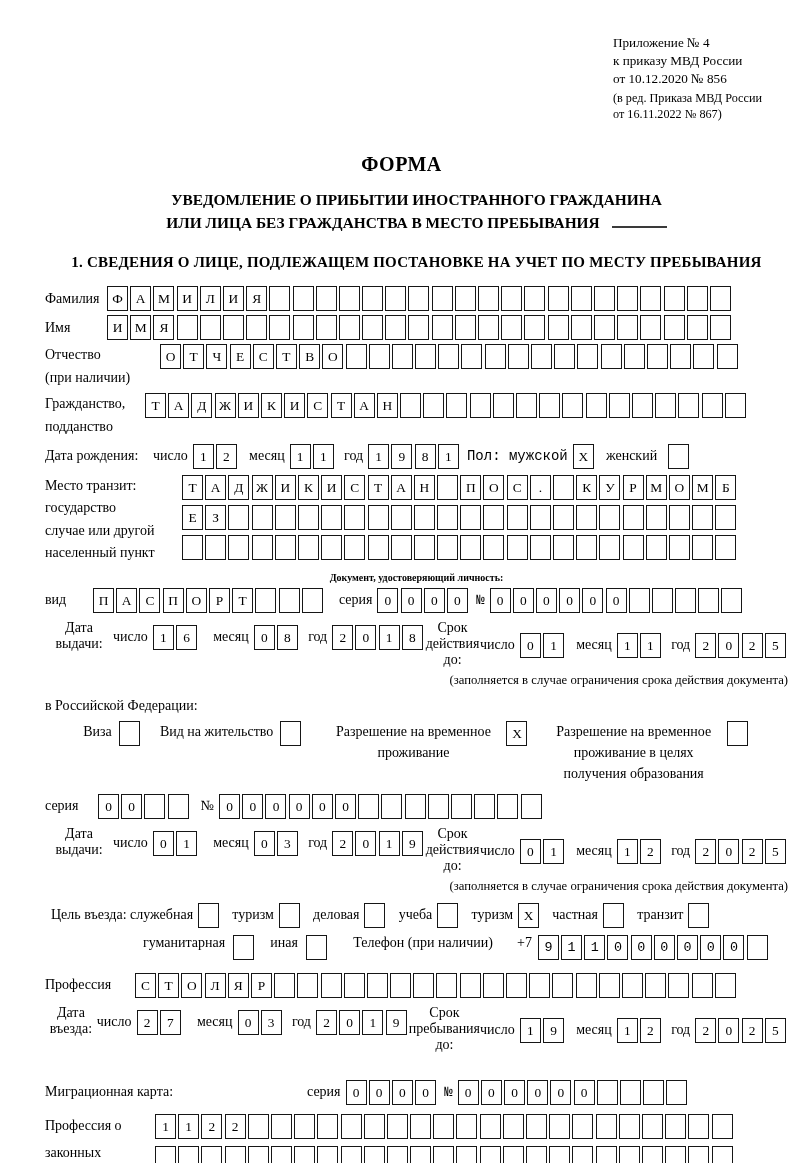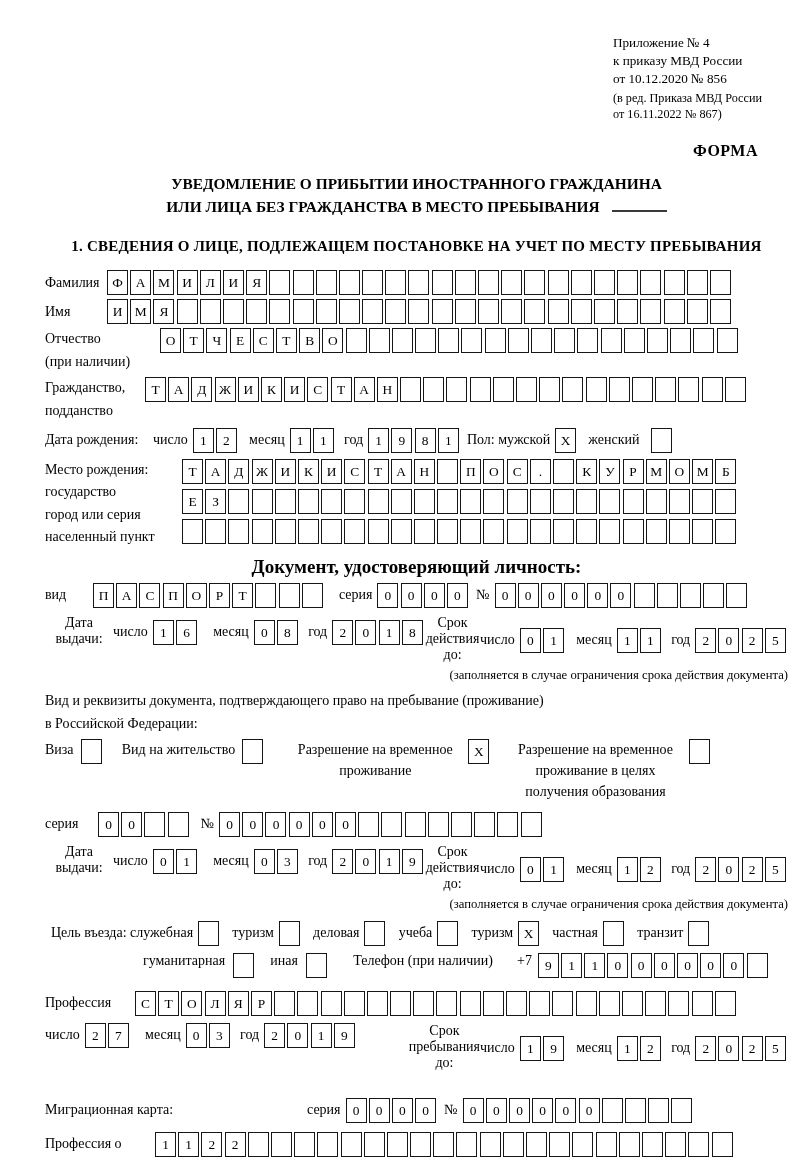--- a/index.html
+++ b/index.html
@@ -4,57 +4,57 @@
 <style>
   html,body{margin:0;padding:0;background:#fff;}
   .page{
     position:relative;width:800px;min-height:1163px;box-sizing:border-box;
     padding:34px 12px 20px 45px;background:#fff;color:#000;
     font-family:"Liberation Serif", serif;font-size:14px;overflow:hidden;
   }
   
   .appendix{margin-left:568px;width:220px;font-size:13.2px;line-height:1.35;}
   .appendix .amend{font-size:12.2px;margin-top:4px;line-height:1.3;}
-  .form-word{text-align:right;padding-right:30px;font-weight:bold;font-size:16px;margin-top:19px;letter-spacing:.5px;}
+  .form-word{text-align:center;padding-right:30px;font-weight:bold;font-size:20px;margin-top:30px;letter-spacing:.5px;}
   .title{text-align:center;font-weight:bold;font-size:15.4px;line-height:1.5;margin-top:12px;}
   .blank{display:inline-block;width:55px;border-bottom:2.2px solid #3a3a3a;height:3px;margin-left:12px;}
   .section1{font-weight:bold;font-size:15px;text-align:center;margin:20px 0 15px 0;letter-spacing:.2px;white-space:nowrap;}
 
   
   .frow{display:flex;align-items:center;margin-bottom:4px;}
   .frow.top{align-items:flex-start;}
   .lab{flex:0 0 auto;}
   .labcol{display:flex;flex-direction:column;flex:0 0 auto;line-height:1.6;}
   .cellrows{display:flex;flex-direction:column;gap:5px;}
   .cells{display:inline-flex;flex:0 0 auto;align-items:center;}
   .cell{
     box-sizing:content-box;flex:0 0 auto;display:inline-block;
     width:19px;height:23px;border:1.9px solid #161616;margin-right:2.2px;
     text-align:center;line-height:23px;font-size:13.4px;background:#fff;
   }
-  .ml6{margin-left:6px;}.ml8{margin-left:8px;}.ml10{margin-left:10px;}
+  .ml6{margin-left:6px;font-family:Liberation Mono, monospace;}.ml8{margin-left:8px;}.ml10{margin-left:10px;}
   .ml14{margin-left:14px;}.ml18{margin-left:18px;}.ml24{margin-left:24px;}
   .mr5{margin-right:5px;}
 
-  .centerhead{font-weight:bold;text-align:center;font-size:19px;margin:7px 0 5px 0;}
+  .centerhead{font-weight:bold;text-align:center;font-size:10px;margin:7px 0 5px 0;}
 
   
   .dpair{display:flex;margin-top:7px;align-items:flex-start;}
   .dcol{display:flex;flex-direction:row;}
   .dcol.left{width:380px;}
   .dcol.right{flex:1;}
   .dhead{text-align:center;margin-bottom:3px;}
   .dline{display:flex;align-items:center;}
   .dlab{margin-right:5px;flex:0 0 auto;}
   .vnote{text-align:right;font-size:12.7px;margin-top:2px;margin-bottom:6px;}
 
   .intro{line-height:1.65;margin:4px 0 2px 0;}
 
   
-  .stayrow{display:flex;align-items:flex-start;margin:4px 0 10px 0;}
+  .stayrow{display:flex;align-items:flex-start;margin:4px 0 10px 0;justify-content:center;}
   .stayitem{display:flex;align-items:flex-start;}
   .staylbl{text-align:center;line-height:1.5;}
   .cb{margin-left:7px;}
 
   
   .prow{display:flex;align-items:center;margin-top:9px;white-space:nowrap;}
   .pl{margin-left:11px;margin-right:5px;flex:0 0 auto;}
   .pl.first{margin-left:6px;}
   .phrow{display:flex;align-items:flex-start;margin-top:7px;padding-left:98px;white-space:nowrap;}
 
@@ -246,23 +246,23 @@
         <span class="cell">X</span>
       </span>
     <span class="dlab ml10">женский</span>
     <span class="cells ml6">
         <span class="cell"></span>
       </span>
   </div>
 
   <div class="frow top" style="margin-top:6px">
     <span class="labcol" style="width:137px">
-      <span>Место рождения:</span>
+      <span>Место транзит:</span>
       <span>государство</span>
-      <span>город или серия</span>
+      <span>случае или другой</span>
       <span>населенный пункт</span>
     </span>
     <span class="cellrows">
       <span class="cells">
           <span class="cell">Т</span>
           <span class="cell">А</span>
           <span class="cell">Д</span>
           <span class="cell">Ж</span>
           <span class="cell">И</span>
           <span class="cell">К</span>
@@ -421,21 +421,20 @@
             <span class="cell">0</span>
             <span class="cell">2</span>
             <span class="cell">5</span>
           </span>
       </div>
     </div>
   </div>
   <div class="vnote">(заполняется в случае ограничения срока действия документа)</div>
 
   <div class="intro">
-    <div>Вид и реквизиты документа, подтверждающего право на пребывание (проживание)</div>
     <div>в Российской Федерации:</div>
   </div>
 
   <div class="stayrow">
     <span class="stayitem">
       <span class="staylbl">Виза</span>
       <span class="cells cb">
           <span class="cell"></span>
         </span>
     </span>
@@ -624,20 +623,21 @@
         <span class="cell"></span>
         <span class="cell"></span>
         <span class="cell"></span>
         <span class="cell"></span>
         <span class="cell"></span>
       </span>
   </div>
 
   <div class="dpair">
     <div class="dcol left">
+      <div class="dhead">Дата въезда:</div>
       <div class="dline">
         <span class="dlab">число</span>
         <span class="cells">
             <span class="cell">2</span>
             <span class="cell">7</span>
           </span>
         <span class="dlab ml14">месяц</span>
         <span class="cells">
             <span class="cell">0</span>
             <span class="cell">3</span>

